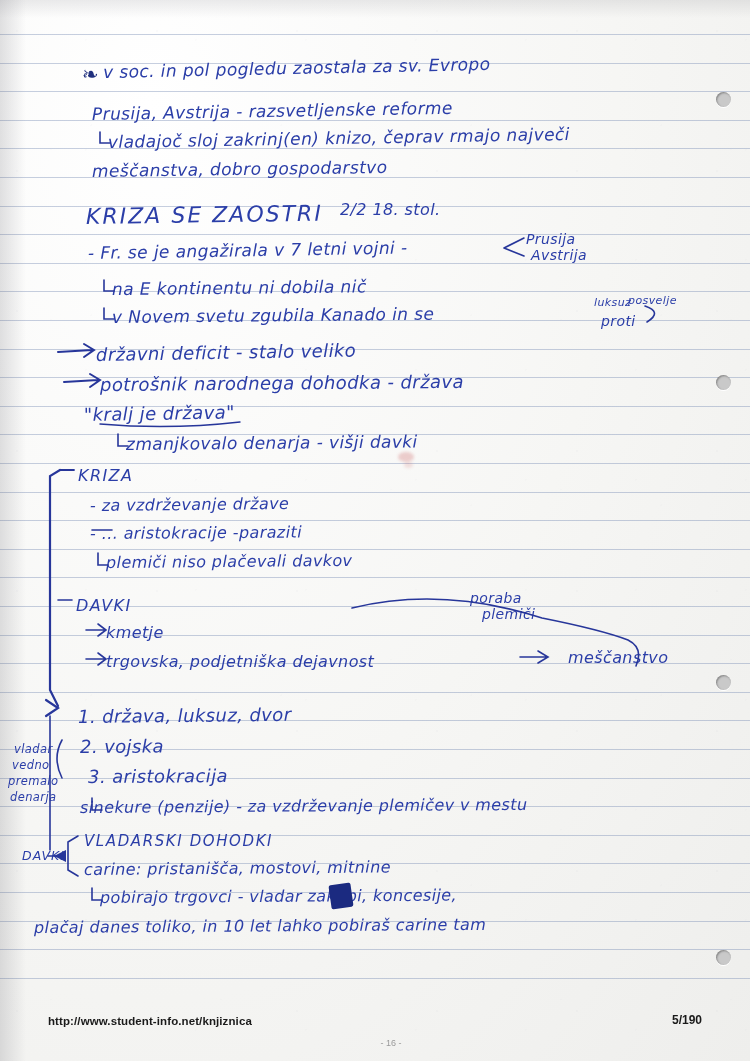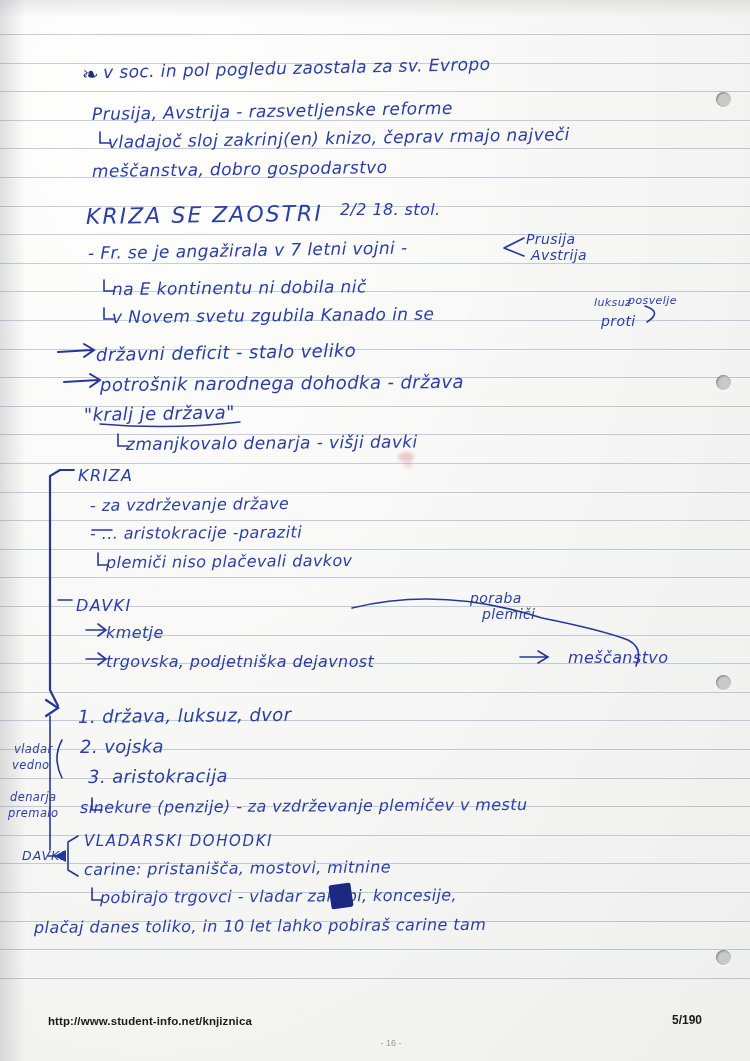--- a/index.html
+++ b/index.html
@@ -196,21 +196,21 @@
   <div class="hw s16" style="left:106px; top:623px;">kmetje</div>
   <div class="hw s16" style="left:106px; top:652px;">trgovska, podjetniška dejavnost</div>
   <div class="hw s16" style="left:568px; top:648px;">meščanstvo</div>
 
   <div class="hw s18" style="left:78px; top:706px; transform: rotate(-0.6deg);">1. država, luksuz, dvor</div>
   <div class="hw s18" style="left:80px; top:736px; transform: rotate(-0.4deg);">2. vojska</div>
   <div class="hw s18" style="left:88px; top:766px; transform: rotate(-0.4deg);">3. aristokracija</div>
 
   <div class="hw s12" style="left:14px; top:742px; font-size:11.5px;">vladar</div>
   <div class="hw s12" style="left:12px; top:758px; font-size:11.5px;">vedno</div>
-  <div class="hw s12" style="left:8px; top:774px; font-size:11.5px;margin-top:32px;">premalo</div>
+  <div class="hw s12" style="left:8px; top:774px; font-size:11.5px;">premalo</div>
   <div class="hw s12" style="left:10px; top:790px; font-size:11.5px;">denarja</div>
   <div class="hw s13" style="left:22px; top:848px; font-size:12.5px; letter-spacing:1px;">DAVKI</div>
 
   <div class="hw s16" style="left:80px; top:798px; transform: rotate(-0.4deg);">sinekure (penzije) - za vzdrževanje plemičev v mestu</div>
 
   <div class="hw s15 caps" style="left:84px; top:832px; letter-spacing:1.6px;">VLADARSKI DOHODKI</div>
   <div class="hw s16" style="left:84px; top:860px; transform: rotate(-0.5deg);">carine: pristanišča, mostovi, mitnine</div>
   <div class="hw s16" style="left:100px; top:888px; transform: rotate(-0.4deg);">pobirajo trgovci - vladar zakupi, koncesije,</div>
   <div class="hw s16" style="left:34px; top:918px; transform: rotate(-0.4deg);">plačaj danes toliko, in 10 let lahko pobiraš carine tam</div>
 

